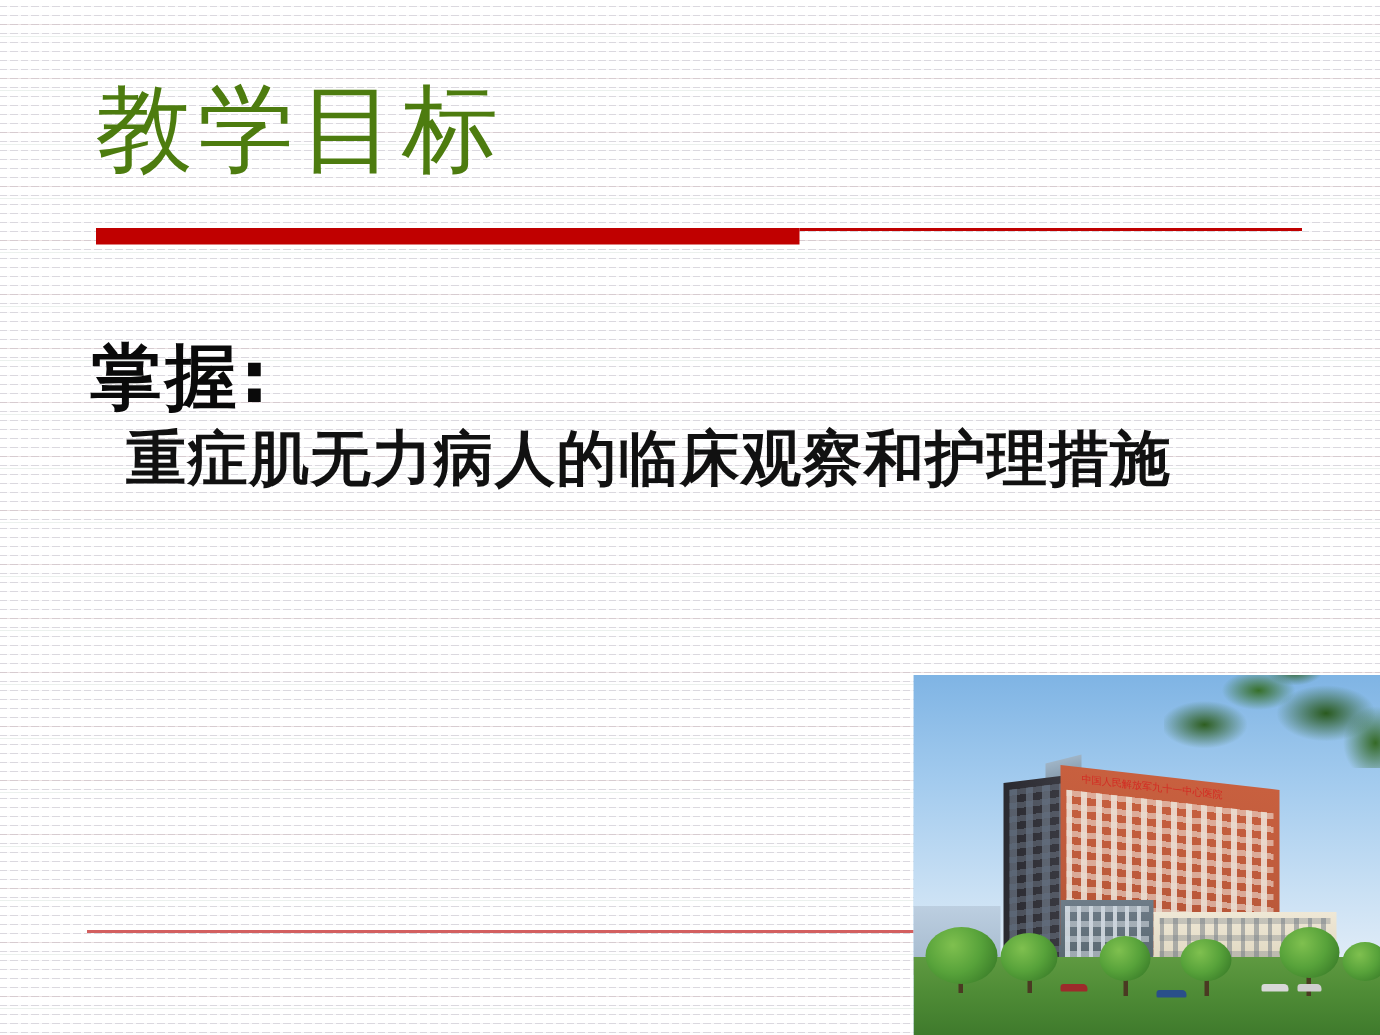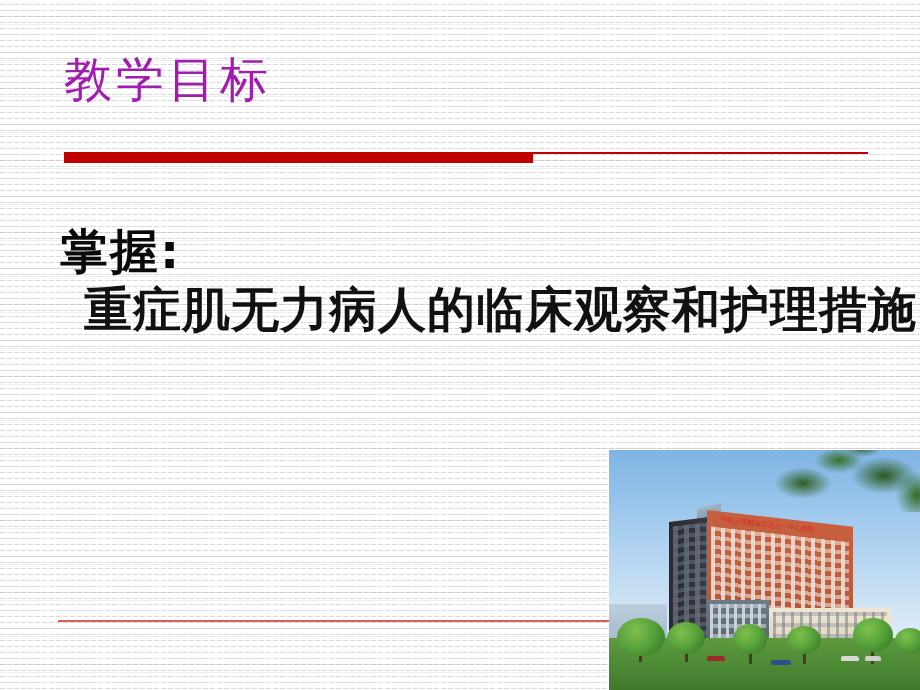--- a/index.html
+++ b/index.html
@@ -73,23 +73,23 @@
   .content-layer {
     position: absolute;
     inset: 0;
     z-index: 5;
   }
 
   .slide-title {
     position: absolute;
     left: 64px;
     top: 54px;
-    font-size: 48px;
+    font-size: 64px;
     line-height: 1.05;
-    color: #a21caf;
+    color: #4d7c0f;
     letter-spacing: 4px;
     white-space: nowrap;
     font-weight: normal;
     font-family: "DejaVu Serif", "Liberation Serif", serif;
   }
 
   
   .title-rule-thick {
     position: absolute;
     left: 64px;
@@ -119,21 +119,21 @@
     letter-spacing: 2px;
     white-space: nowrap;
     font-family: "DejaVu Sans", "Liberation Sans", sans-serif;
     margin-top: 36px;
   }
 
   .body-line {
     position: absolute;
     left: 84px;
     top: 278px;
-    font-size: 48px;
+    font-size: 40px;
     font-weight: bold;
     color: #111111;
     letter-spacing: 1px;
     white-space: nowrap;
     font-family: "DejaVu Sans", "Liberation Sans", sans-serif;
   }
 
   
   .footer-rule {
     position: absolute;

